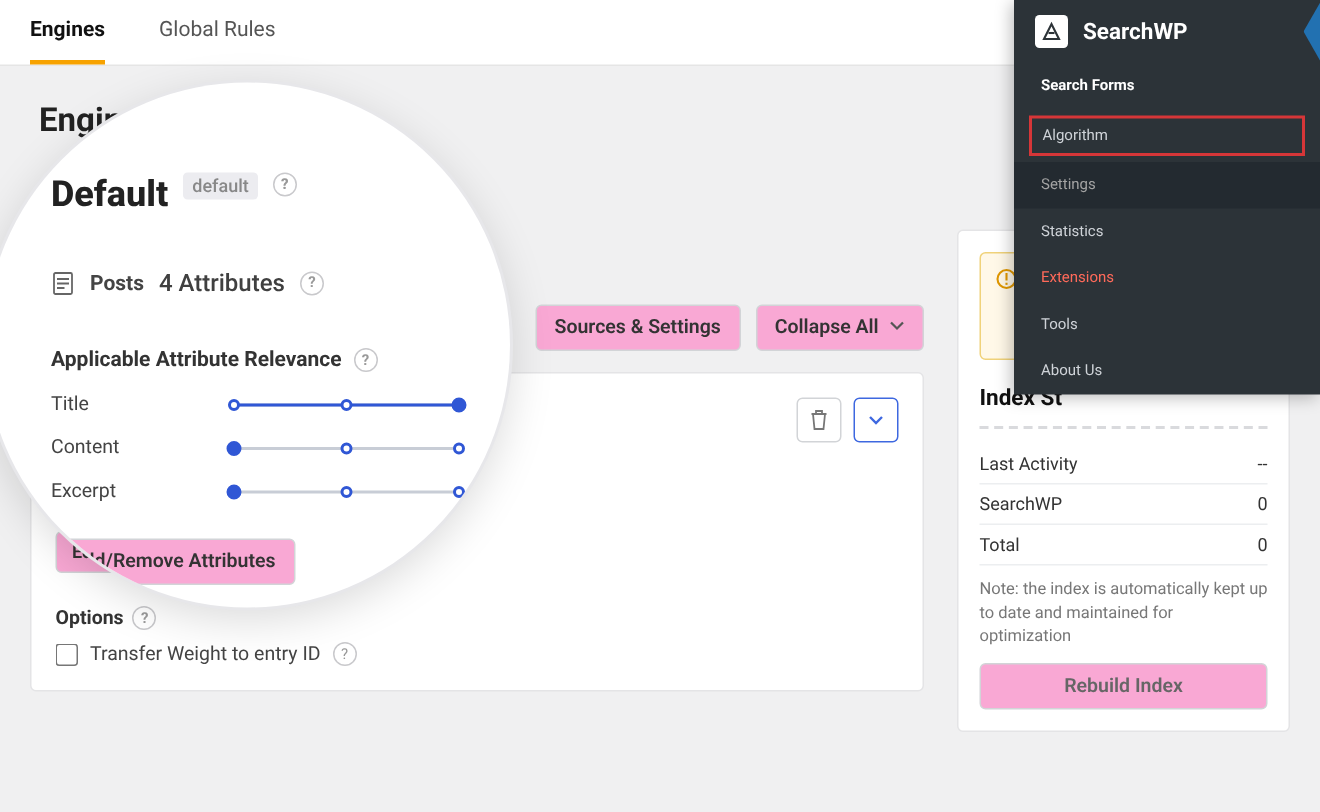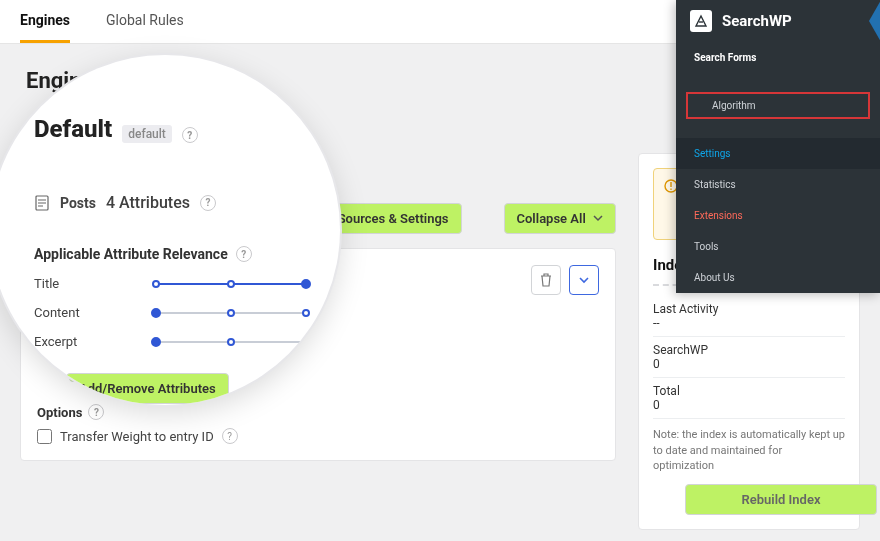--- a/index.html
+++ b/index.html
@@ -9,68 +9,68 @@
   .tab { padding: 12px 0; cursor: pointer; }
   .tab.active { font-weight: 700; color: #111; border-bottom: 3px solid #f7a200; }
 
   .page-title { font-size: 22px; font-weight: 700; color: #222; padding: 24px 26px 0; position: relative; z-index: 1; }
 
   .layout { display: flex; gap: 22px; padding: 0 20px 20px; position: relative; z-index: 1; }
   .main-col { flex: 1; }
   .side-col { width: 222px; }
 
   .engine-head { padding-top: 110px; display: flex; gap: 10px; justify-content: flex-end; align-items: center; }
-  .btn { background: #bef264; border: 1px solid #d2d4d7; border-radius: 4px; padding: 7px 12px; font-size: 13px; color: #333; font-weight: 600; cursor: pointer; margin-left: 32px; }
+  .btn { background: #f9a8d4; border: 1px solid #d2d4d7; border-radius: 4px; padding: 7px 12px; font-size: 13px; color: #333; font-weight: 600; cursor: pointer; }
   .btn.small { padding: 6px 10px; font-size: 12px; }
 
   .panel { background: #fff; border: 1px solid #e4e4e6; border-radius: 4px; margin-top: 14px; padding: 16px; }
   .panel .top-actions { display:flex; justify-content:flex-end; gap:8px; }
   .icon-btn { width: 30px; height: 30px; border:1px solid #d2d4d7; border-radius:4px; display:flex; align-items:center; justify-content:center; background:#fff; cursor:pointer; font-size:14px; color:#666;}
   .icon-btn.blue { border-color:#3e68e0; color:#3e68e0; }
   .section-label { font-size: 13px; font-weight: 700; color:#333; margin-top: 10px; display:flex; align-items:center; gap:6px;}
   .hint-q { width:16px; height:16px; border:1px solid #c9c9cc; border-radius:50%; font-size:10px; color:#999; display:inline-flex; align-items:center; justify-content:center; }
   .rules-empty { font-size: 13px; color:#666; margin-top: 8px; }
   .edit-rules { margin-top: 10px; }
   .checkbox-row { margin-top:8px; display:flex; align-items:center; gap:8px; font-size:13px; color:#444; }
   .checkbox-row input { width:15px; height:15px; border:1px solid #3057d5; }
 
   .card { background:#fff; border:1px solid #e4e4e6; border-radius:4px; padding:14px; font-size:12px; color:#555; }
   .alert-row { display:flex; gap:8px; align-items:flex-start; background:#fff8e8; border:1px solid #f0d27a; border-radius:4px; padding:10px; font-size:12px; line-height:1.4; }
   .alert-icon { color:#e09700; }
   .card h3 { font-size: 15px; font-weight:700; color:#111; margin-top:16px; }
   hr.dashed { border:0; border-top:2px dashed #d9dadd; margin:10px 0; }
-  .stat-row { display:flex; justify-content:space-between; font-size:12px; padding:6px 0; border-bottom:1px solid #eceef0; color:#333;flex-direction:column; }
+  .stat-row { display:flex; justify-content:space-between; font-size:12px; padding:6px 0; border-bottom:1px solid #eceef0; color:#333; }
   .stat-note { font-size:11px; color:#777; margin-top:8px; line-height:1.4; }
   .rebuild { width:100%; margin-top:10px; font-weight:600; color:#666; }
 
   
   .magnifier { position:absolute; top:55px; left:-10px; width:350px; height:350px; border-radius:50%; background:#fff; box-shadow: 0 0 0 2px #e7e7ea, 0 8px 30px rgba(0,0,0,0.15); overflow:hidden; z-index:20; padding: 60px 34px 0 44px; }
-  .mag-title { font-size:24px; font-weight:800; color:#222; display:flex; align-items:flex-end; gap:10px; }
+  .mag-title { font-size:24px; font-weight:800; color:#222; display:flex; align-items:flex-start; gap:10px; }
   .badge { background:#ececf0; color:#888; font-size:12px; font-weight:500; border-radius:3px; padding:2px 6px; }
-  .mag-posts { display:flex; align-items:center; gap:10px; margin-top:50px; color:#444; font-weight:700; font-size:14px;}
+  .mag-posts { display:flex; align-items:center; gap:10px; margin-top:36px; color:#444; font-weight:700; font-size:14px;}
   .mag-posts .sub { color:#404040; font-weight:500; font-size:16px; }
   .mag-section { margin-top:34px; font-weight:700; font-size:14px; color:#333; display:flex; align-items:center; gap:8px;}
   .attr-row { display:flex; align-items:center; justify-content:space-between; margin-top:14px; font-size:13px; color:#444; }
   .attr-row .label { width:62px; }
   .slider { position:relative; flex:1; max-width:150px; height:14px; }
   .track { position:absolute; top:6px; left:0; right:0; height:2px; background:#c8cdd6; border-radius:2px; }
   .dot { position:absolute; top:3px; width:8px; height:8px; border:2px solid #3057d5; border-radius:50%; background:#fff; transform:translateX(-50%); }
   .dot.fill { background:#3057d5; width:10px; height:10px; top:2px; }
   .fill-bar { position:absolute; top:6px; left:0; height:2px; background:#3057d5; }
   .add-rm { margin-top:24px; }
 
   
   .flyout { position:absolute; top:0; right:0; width:204px; background:#2c3338; z-index:30; box-shadow:-2px 2px 10px rgba(0,0,0,0.25); }
   .flyout .brand { display:flex; align-items:center; gap:10px; padding:10px 14px; font-size:15px; font-weight:700; color:#fff; background:#2c3338; position:relative; }
   .brand .Arrow { position:absolute; right:-1px; top:0; bottom:0; width:12px; background:#2271b1; clip-path: polygon(100% 0, 100% 100%, 0 50%); }
   .flyout a { display:block; padding:10px 18px; font-size:10px; color:#cfd3d8; text-decoration:none; cursor:pointer; }
   .flyout a.heading { color:#fff; font-weight:700; }
   .flyout a.sel { background:#232a30; }
-  .flyout a.highlight { border:2px solid #d63638; margin:19px 10px; padding:6px 24px; }
-  .flyout a.active { color:#0ea5e9; }
+  .flyout a.highlight { border:2px solid #d63638; margin:4px 10px; padding:6px 7px; }
+  .flyout a.active { color:#a3a3a3; }
   .flyout a.ext { color:#ff6a5a; }
   .brand-icon { width:22px; height:22px; background:#fff; border-radius:3px; display:flex; align-items:center; justify-content:center; font-size:14px; color:#2c3338; }
   .chev-down { margin-left:4px; display:inline-block; }
 </style>
 </head>
 <body>
 
 <div class="tabs">
   <div class="tab active">Engines</div>
   <div class="tab">Global Rules</div>

